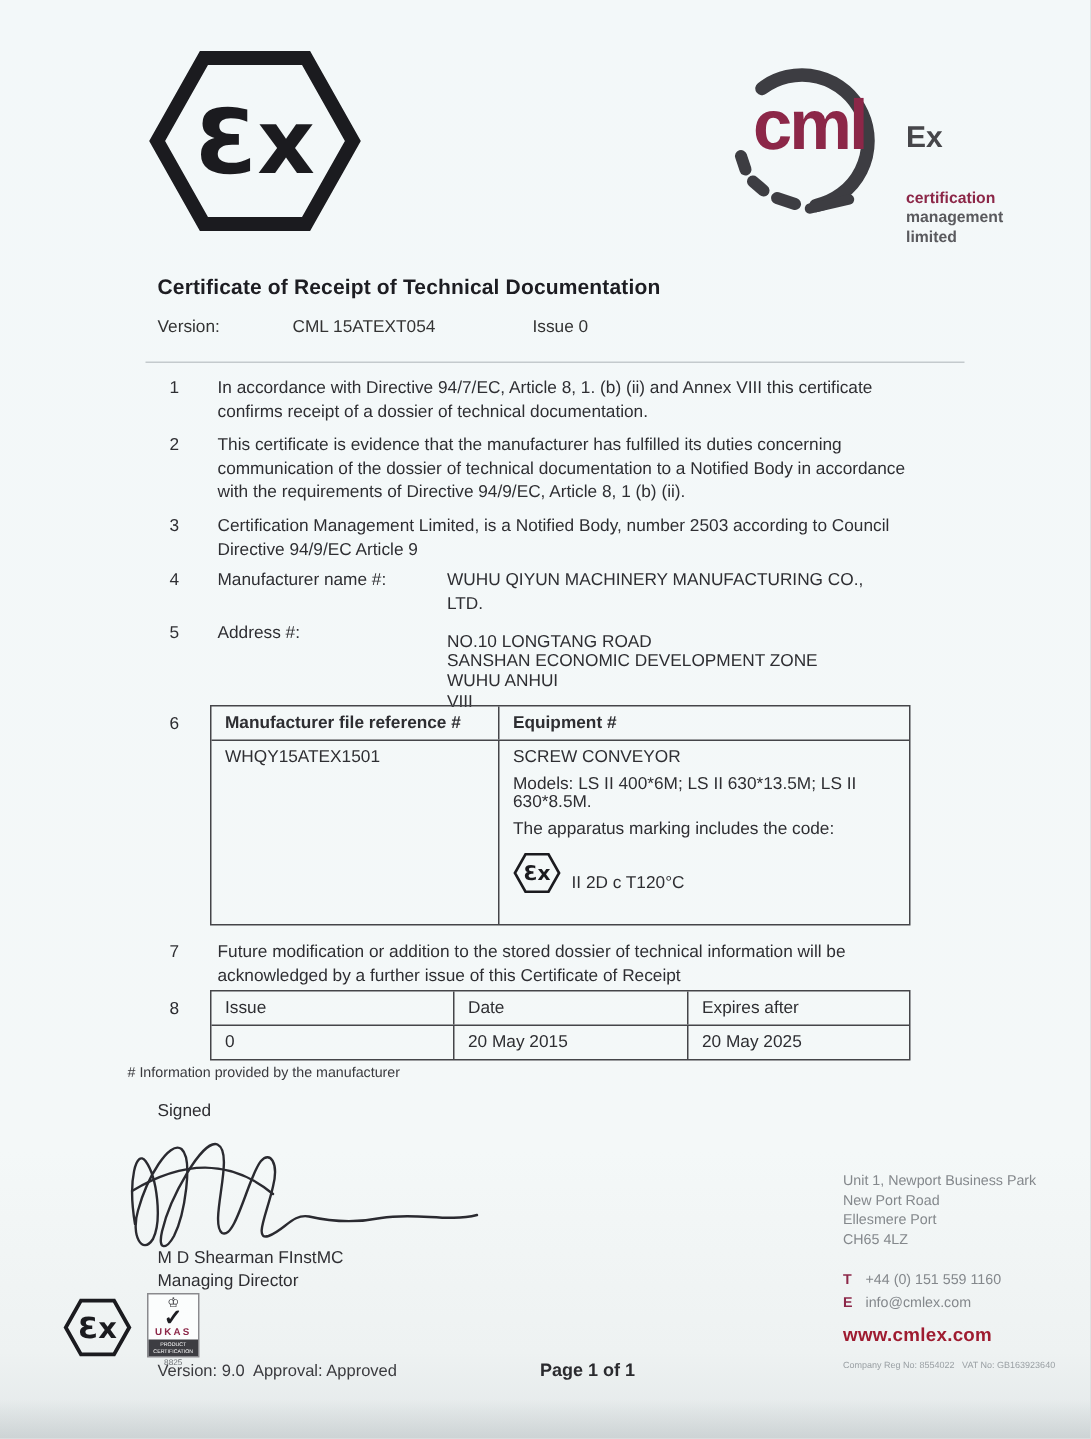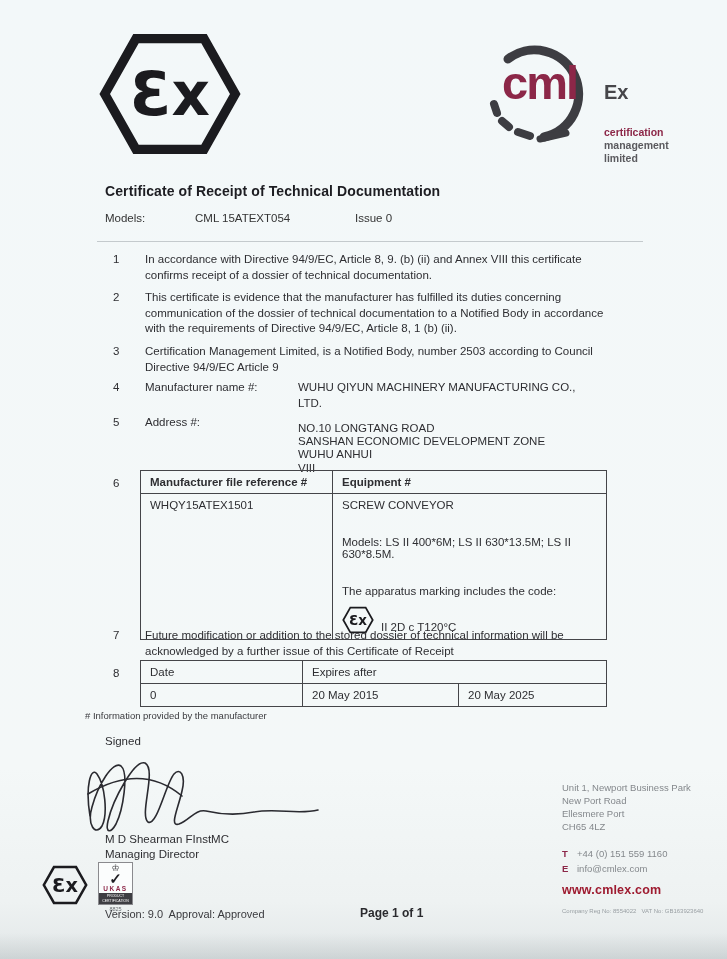--- a/index.html
+++ b/index.html
@@ -39,21 +39,21 @@
 
   
   .tbl { border:1.3px solid #454549; background:transparent; font-size:11.5px; color:#2e2e32; }
   .trow { display:grid; }
   .tcell { padding:5px 9px; }
   .tcell.hdr { font-weight:bold; }
   .bline { border-bottom:1.3px solid #454549; }
   .rline { border-right:1.3px solid #454549; }
   .file-grid { grid-template-columns:192px 1fr; }
   .issue-grid { grid-template-columns:162px 156px 1fr; }
-  .equip-p { margin-top:25px; }
+  .equip-p { margin-top:6px; }
   .marking-row { display:flex; align-items:flex-end; margin-top:9px; gap:7px; }
   .marking-code { font-size:11.5px; padding-bottom:1px; }
 
   
   .footnote { font-size:9.5px; color:#3a3a3e; }
   .sig-label, .sig-name, .sig-role { font-size:11.5px; color:#2e2e32; }
   .version-line { font-size:11px; color:#3a3a3e; white-space:pre; }
   .page-line { font-size:12px; font-weight:bold; color:#2a2a2e;margin-left:20px; }
 
   .contact { font-size:9.5px; color:#84888c; line-height:13px; }
@@ -96,29 +96,29 @@
     <span class="cml-ex">Ex</span>
     <div class="cml-lines">
       <div class="l1">certification</div>
       <div class="l2">management</div>
       <div class="l3">limited</div>
     </div>
   </div>
 
   <div class="abs title" style="left:105px; top:183px;">Certificate of Receipt of Technical Documentation</div>
   <div class="abs number-row" style="left:105px; top:212px;">
-    <span class="lbl">Models:</span>
+    <span class="lbl">Version:</span>
     <span class="val">CML 15ATEXT054</span>
     <span>Issue 0</span>
   </div>
   <div class="abs rule" style="left:97px; top:241px; width:546px;"></div>
 
   <div class="abs clause" style="left:113px; top:252px;">
     <span class="num">1</span>
-    <span class="txt">In accordance with Directive 94/9/EC, Article 8, 9. (b) (ii) and Annex VIII this certificate confirms receipt of a dossier of technical documentation.</span>
+    <span class="txt">In accordance with Directive 94/7/EC, Article 8, 1. (b) (ii) and Annex VIII this certificate confirms receipt of a dossier of technical documentation.</span>
   </div>
 
   <div class="abs clause" style="left:113px; top:290px;">
     <span class="num">2</span>
     <span class="txt">This certificate is evidence that the manufacturer has fulfilled its duties concerning communication of the dossier of technical documentation to a Notified Body in accordance with the requirements of Directive 94/9/EC, Article 8, 1 (b) (ii).</span>
   </div>
 
   <div class="abs clause" style="left:113px; top:344px;">
     <span class="num">3</span>
     <span class="txt">Certification Management Limited, is a Notified Body, number 2503 according to Council Directive 94/9/EC Article 9</span>
@@ -167,20 +167,21 @@
 
   <div class="abs clause" style="left:113px; top:628px;">
     <span class="num">7</span>
     <span class="txt">Future modification or addition to the stored dossier of technical information will be acknowledged by a further issue of this Certificate of Receipt</span>
   </div>
 
   <div class="abs" style="left:113px; top:667px; font-size:11.5px;">8</div>
 
   <div class="abs tbl" style="left:140px; top:660px; width:467px;">
     <div class="trow issue-grid bline">
+      <div class="tcell rline">Issue</div>
       <div class="tcell rline">Date</div>
       <div class="tcell">Expires after</div>
     </div>
     <div class="trow issue-grid">
       <div class="tcell rline">0</div>
       <div class="tcell rline">20 May 2015</div>
       <div class="tcell">20 May 2025</div>
     </div>
   </div>
 

